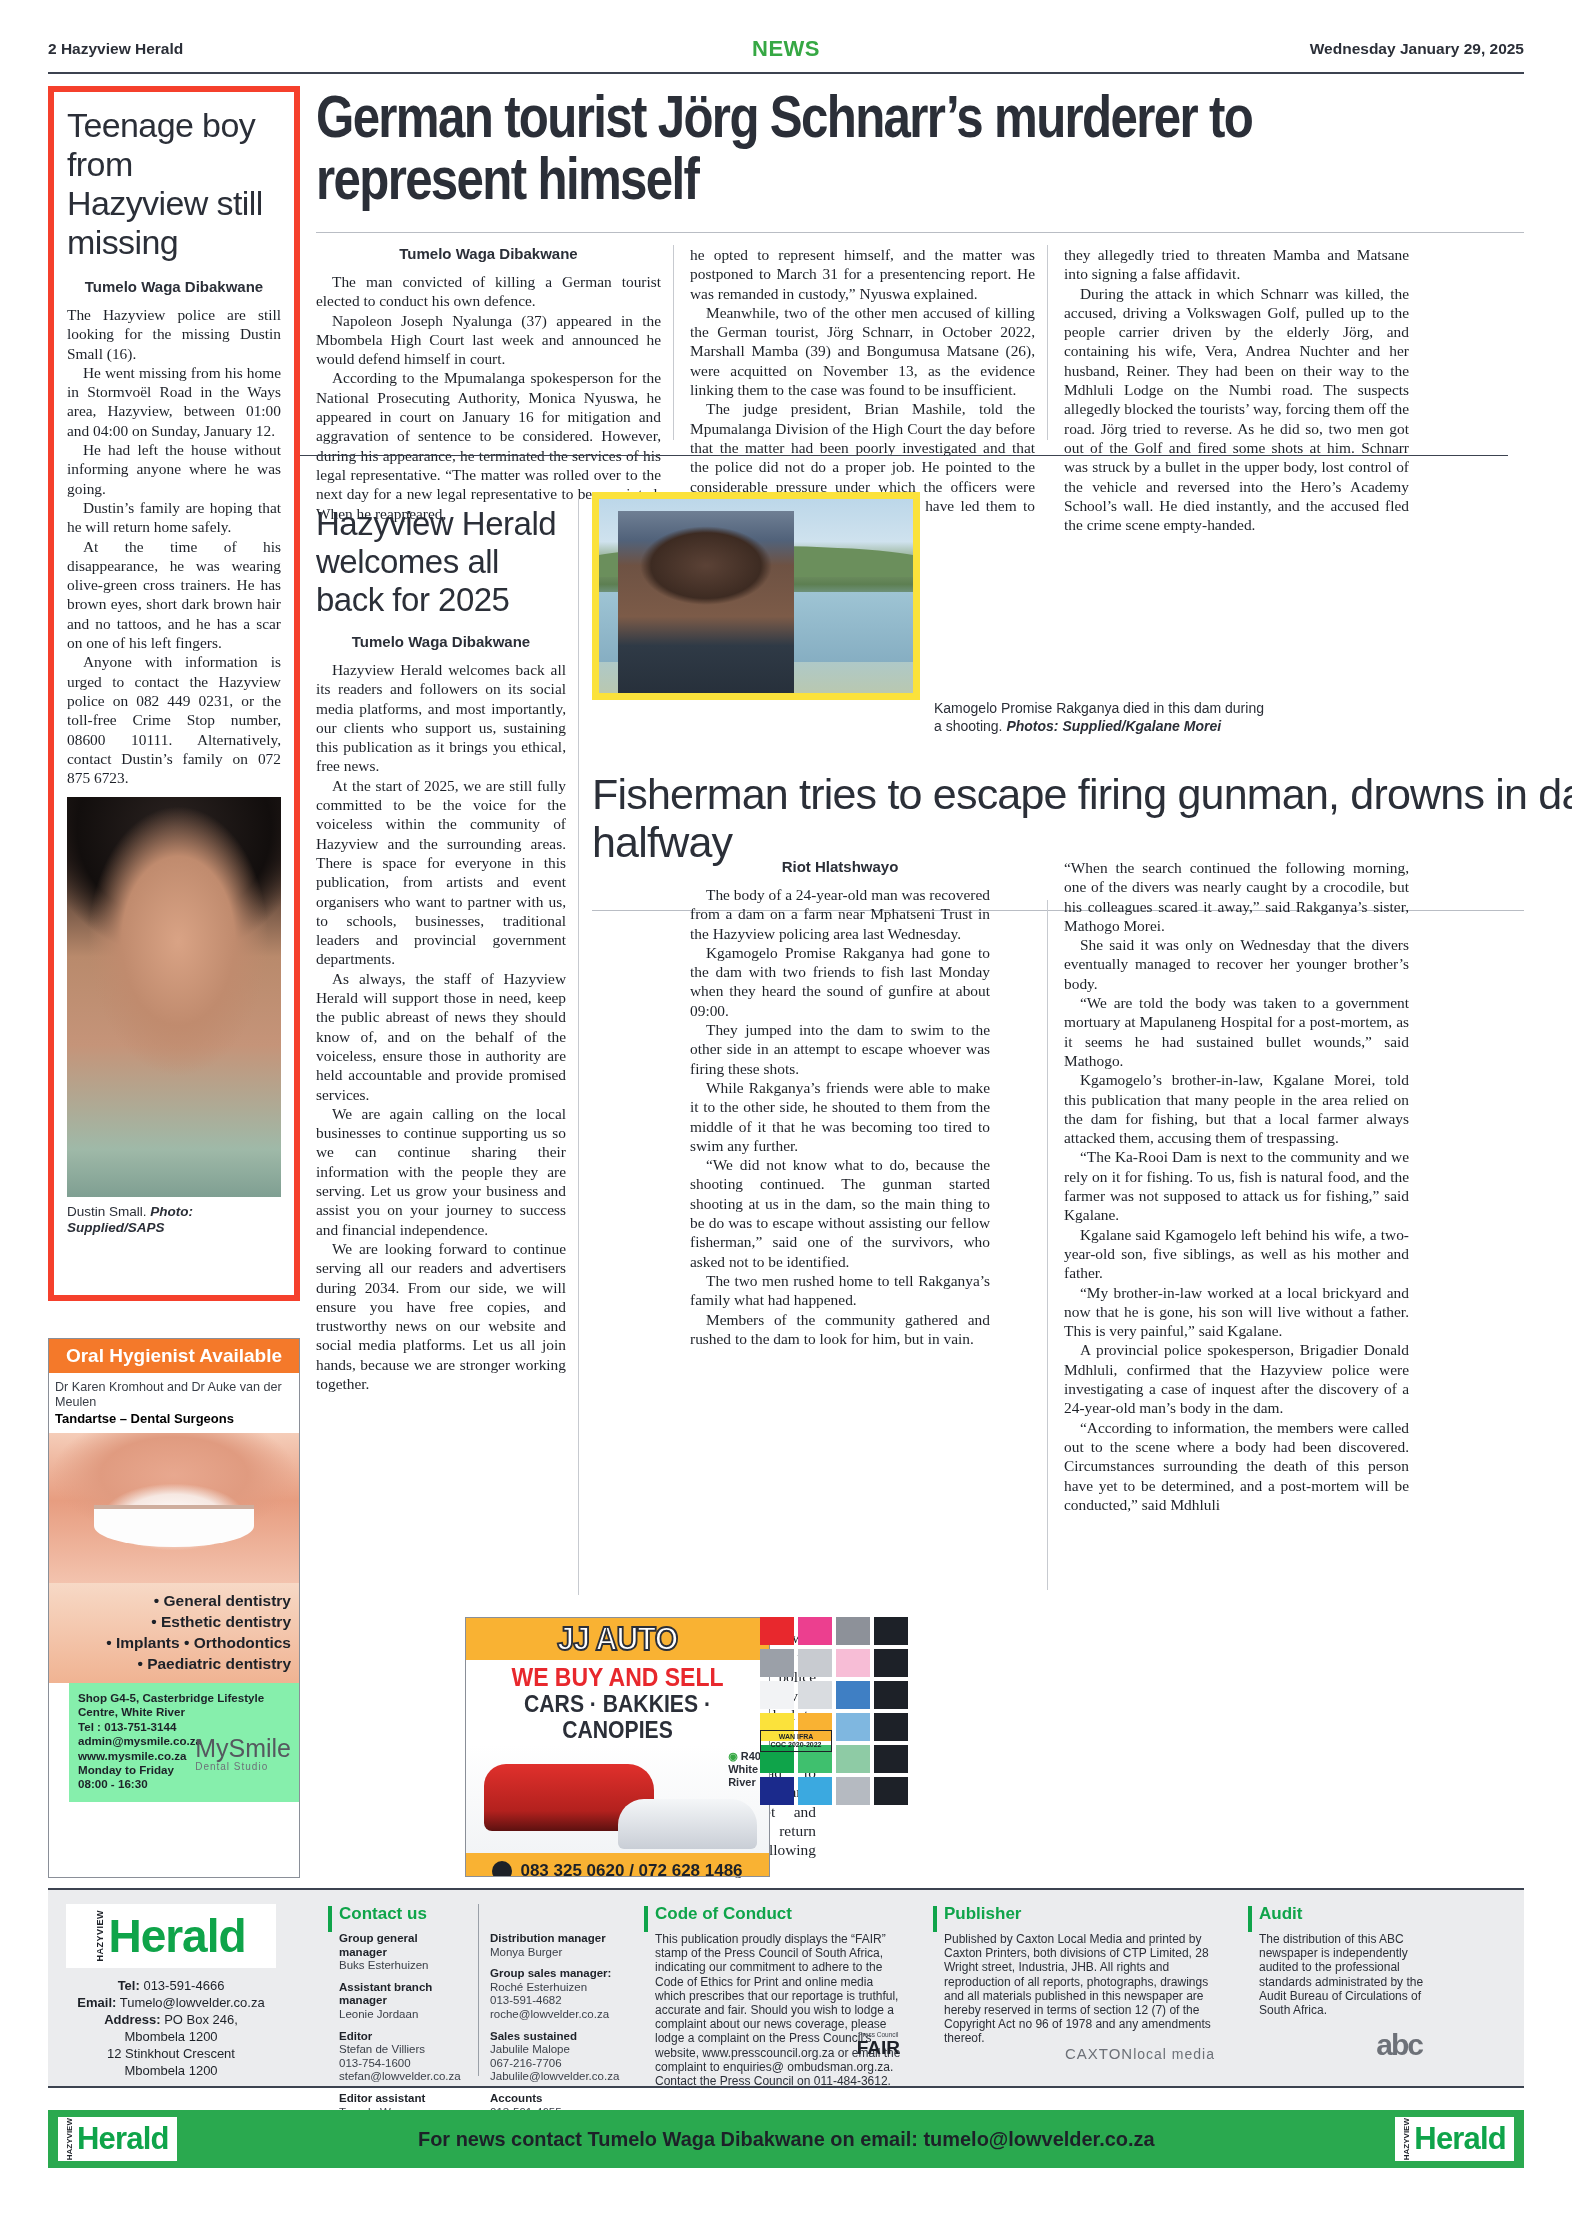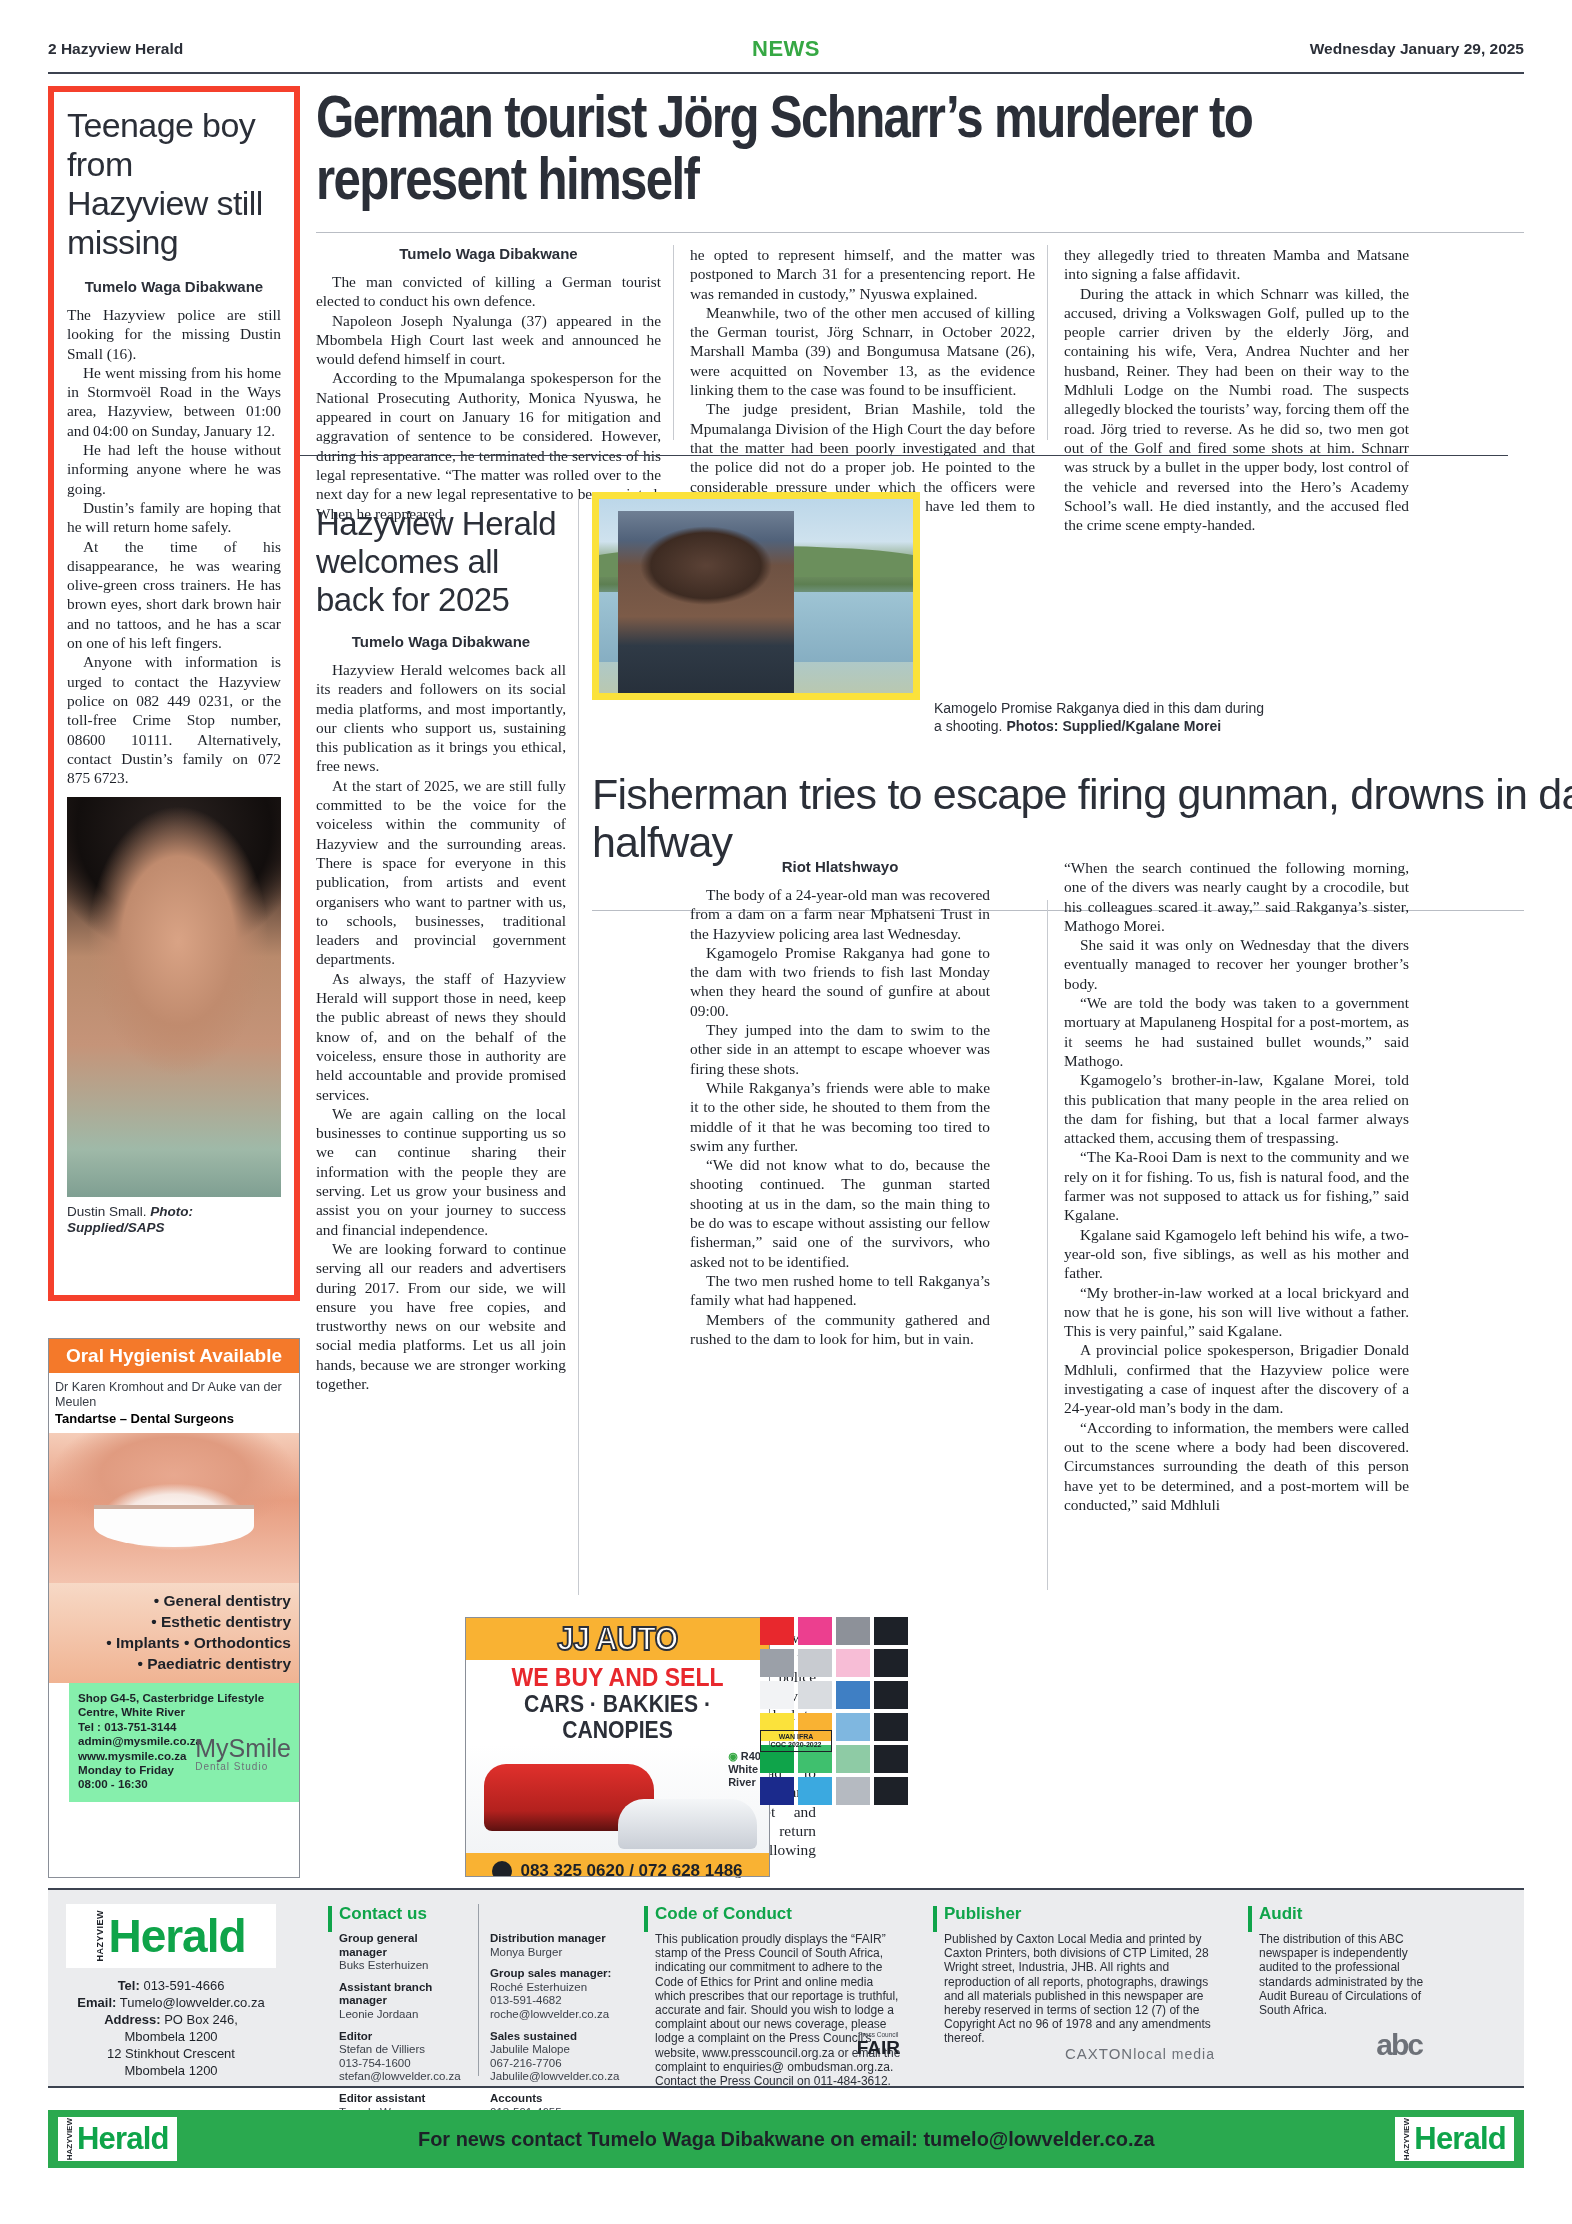--- a/index.html
+++ b/index.html
@@ -117,21 +117,21 @@
   .damphoto .man{
     position:absolute; left:6%; top:6%; width:56%; height:94%;
     background:
       radial-gradient(ellipse 52% 30% at 50% 30%, #5b4236 0%, #3d2b22 60%, rgba(61,43,34,0) 72%),
       linear-gradient(180deg,#6f7f94 0%,#51627a 16%,#6e5243 30%,#7c5b48 58%,#2f3a46 74%,#27303b 100%);
   }
   .damcap{
     position:absolute; left:934px; top:700px; width:330px;
     font:400 14px/17.5px "Liberation Sans",sans-serif; color:#2b2f38;
   }
-  .damcap b{ font-weight:bold; }
+  .damcap b{ font-style:italic; font-weight:bold; }
 
   
   .fishhead{
     position:absolute; left:592px; top:770px; width:1100px;
     font:400 43px/48px "Liberation Sans",sans-serif; color:#2b2f38; letter-spacing:-0.8px;
   }
   .rule-h2{ position:absolute; left:592px; top:910px; width:932px; height:1px; background:#b9bdc4; }
 
   .s3{ position:absolute; top:858px; font-family:"Liberation Serif", serif; }
   .s3.c1{ left:690px; width:300px; }
@@ -305,21 +305,21 @@
   <div class="col-rule" style="left:300px; top:455px; width:1208px; height:1px; background:#3c4350;"></div>
 
   <div class="welcomebox">
     <h2>Hazyview Herald welcomes all back for 2025</h2>
     <div class="byline">Tumelo Waga Dibakwane</div>
     <div class="body-col">
       <p>Hazyview Herald welcomes back all its readers and followers on its social media platforms, and most importantly, our clients who support us, sustaining this publication as it brings you ethical, free news.</p>
       <p>At the start of 2025, we are still fully committed to be the voice for the voiceless within the community of Hazyview and the surrounding areas. There is space for everyone in this publication, from artists and event organisers who want to partner with us, to schools, businesses, traditional leaders and provincial government departments.</p>
       <p>As always, the staff of Hazyview Herald will support those in need, keep the public abreast of news they should know of, and on the behalf of the voiceless, ensure those in authority are held accountable and provide promised services.</p>
       <p>We are again calling on the local businesses to continue supporting us so we can continue sharing their information with the people they are serving. Let us grow your business and assist you on your journey to success and financial independence.</p>
-      <p>We are looking forward to continue serving all our readers and advertisers during 2017. From our side, we will ensure you have free copies, and trustworthy news on our website and social media platforms. Let us all join hands, because we are stronger working together.</p>
+      <p>We are looking forward to continue serving all our readers and advertisers during 2034. From our side, we will ensure you have free copies, and trustworthy news on our website and social media platforms. Let us all join hands, because we are stronger working together.</p>
     </div>
   </div>
   <div class="col-rule" style="left:578px; top:495px; height:1100px;"></div>
 
   <div class="damphoto">
     <div class="hill"></div>
     <div class="water"></div>
     <div class="man"></div>
   </div>
   <div class="damcap"><span>Kamogelo Promise Rakganya died in this dam during a shooting. </span><b>Photos: Supplied/Kgalane Morei</b></div>

